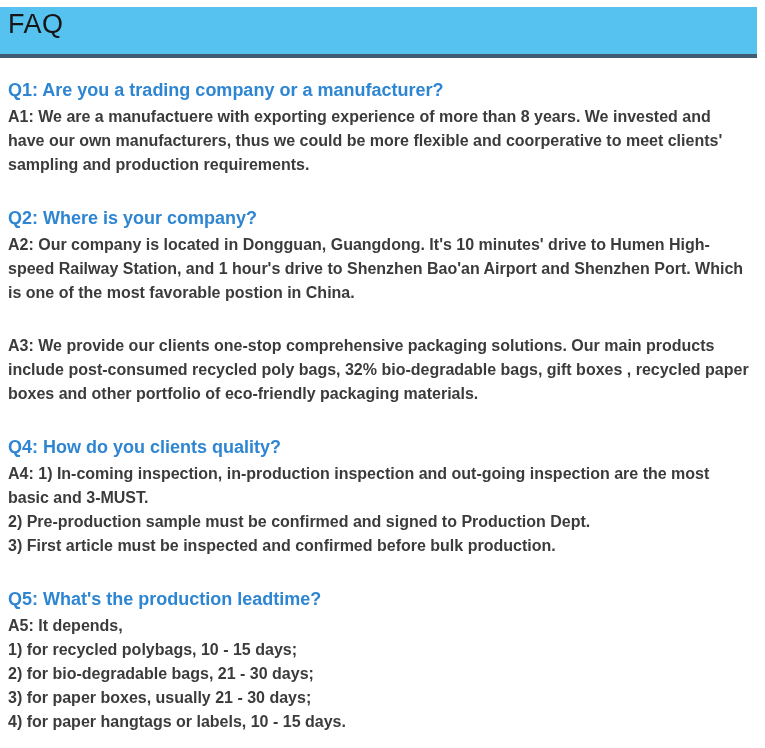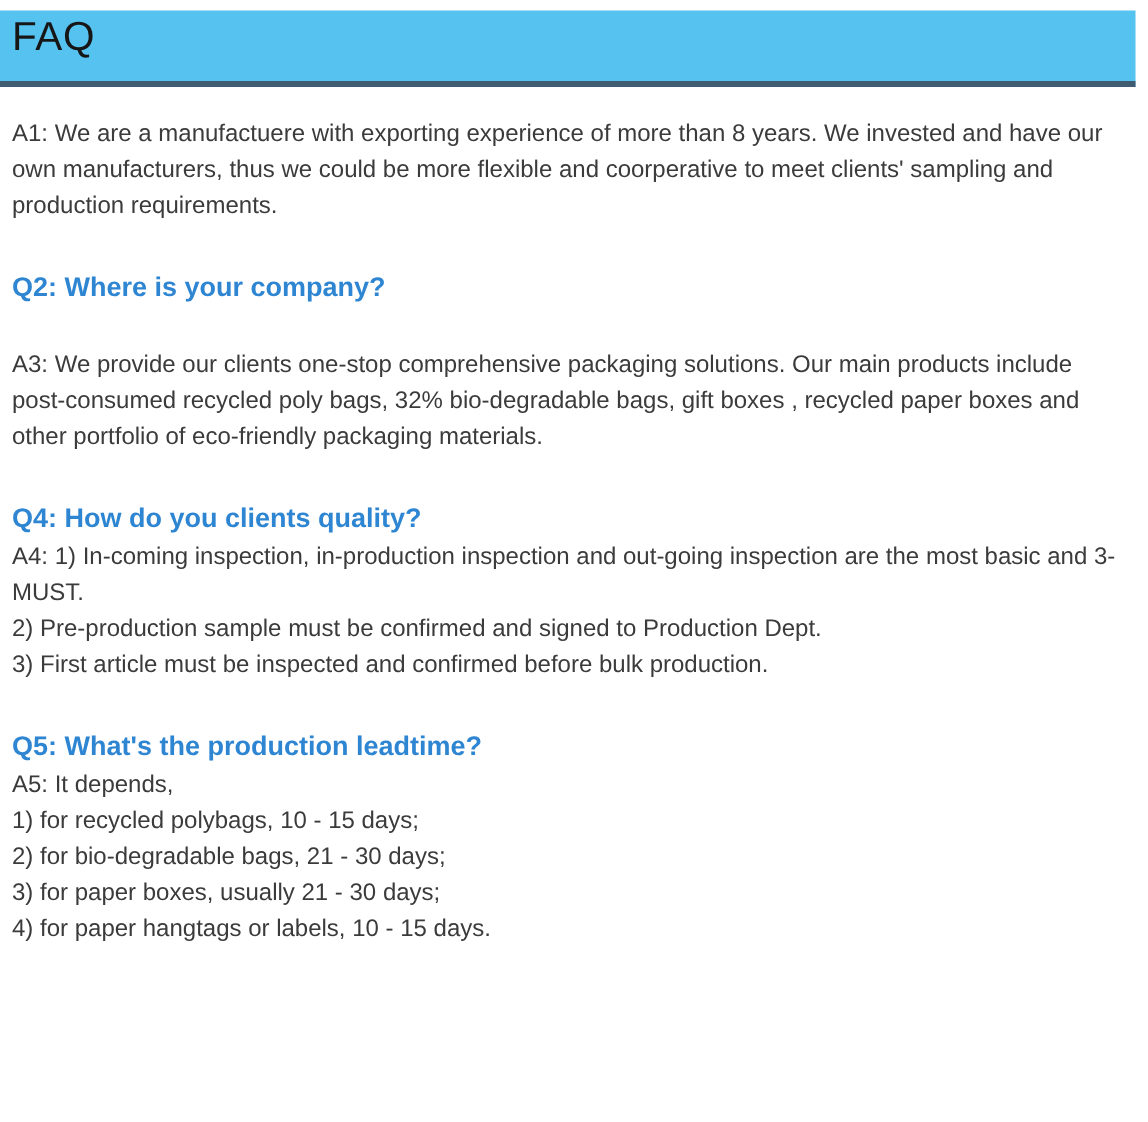--- a/index.html
+++ b/index.html
@@ -44,40 +44,42 @@
   .faq-question {
     margin: 0 0 3px 0;
     font-size: 18px;
     font-weight: 700;
     color: #2E86D2;
     line-height: 24px;
   }
   .faq-answer-line {
     margin: 0;
     font-size: 16px;
-    font-weight: 400;
+    font-weight: 700;
     color: #3B3B3B;
     line-height: 24px;
   }
 </style>
 </head>
 <body>
 
 <div class="faq-header">
   <div class="faq-header-title">FAQ</div>
 </div>
 
 <div class="faq-content">
 
   <section class="faq-item">
+    <h3 class="faq-question">Q1: Are you a trading company or a manufacturer?</h3>
     <p class="faq-answer-line">A1: We are a manufactuere with exporting experience of more than 8 years. We invested and have our own manufacturers, thus we could be more flexible and coorperative to meet clients' sampling and production requirements.</p>
   </section>
 
   <section class="faq-item">
     <h3 class="faq-question">Q2: Where is your company?</h3>
+    <p class="faq-answer-line">A2: Our company is located in Dongguan, Guangdong. It's 10 minutes' drive to Humen High-speed Railway Station, and 1 hour's drive to Shenzhen Bao'an Airport and Shenzhen Port. Which is one of the most favorable postion in China.</p>
   </section>
 
   <section class="faq-item">
     <p class="faq-answer-line">A3: We provide our clients one-stop comprehensive packaging solutions. Our main products include post-consumed recycled poly bags, 32% bio-degradable bags, gift boxes , recycled paper boxes and other portfolio of eco-friendly packaging materials.</p>
   </section>
 
   <section class="faq-item">
     <h3 class="faq-question">Q4: How do you clients quality?</h3>
     <p class="faq-answer-line">A4: 1) In-coming inspection, in-production inspection and out-going inspection are the most basic and 3-MUST.</p>
     <p class="faq-answer-line">2) Pre-production sample must be confirmed and signed to Production Dept.</p>

